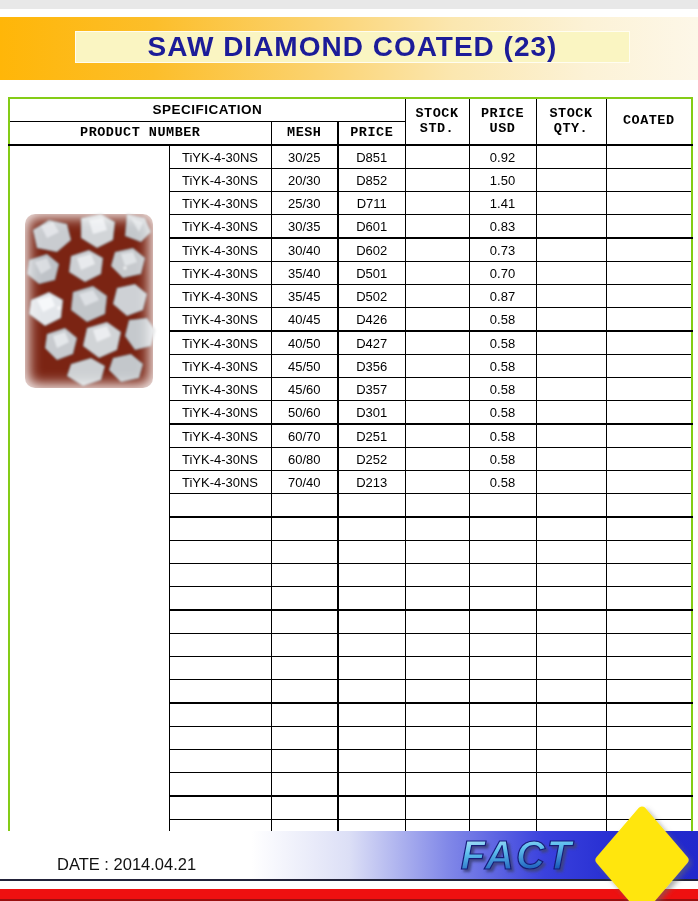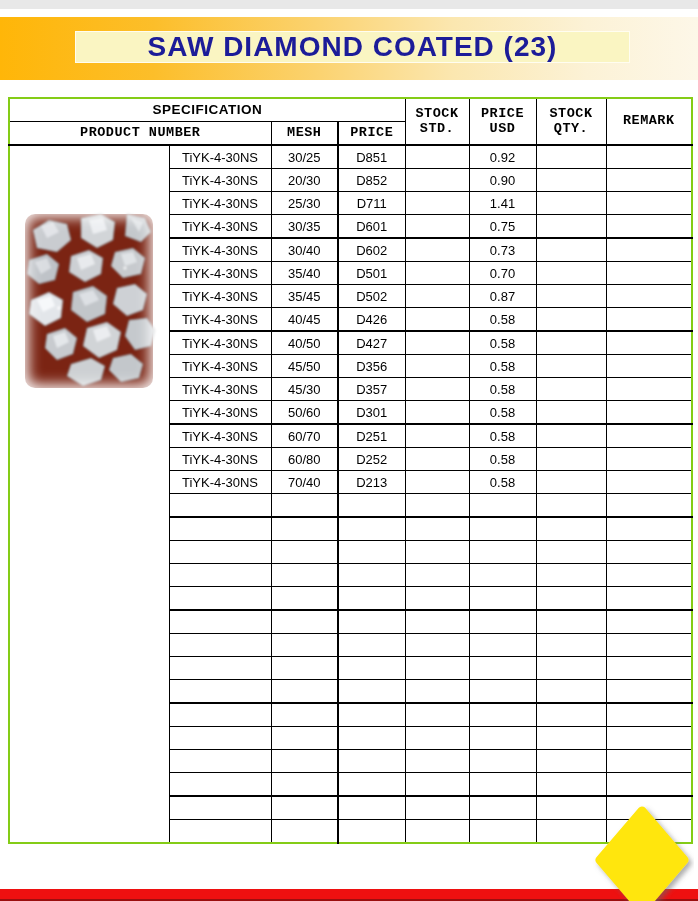--- a/index.html
+++ b/index.html
@@ -88,21 +88,21 @@
           <div>STD.</div>
         </th>
         <th rowspan="2" class="hdr-bottom">
           <div>PRICE</div>
           <div>USD</div>
         </th>
         <th rowspan="2" class="hdr-bottom">
           <div>STOCK</div>
           <div>QTY.</div>
         </th>
-        <th rowspan="2" class="hdr-bottom">REMARK</th>
+        <th rowspan="2" class="hdr-bottom">COATED</th>
       </tr>
       <tr>
         <th colspan="2" class="hdr-bottom">PRODUCT NUMBER</th>
         <th class="hdr-bottom">MESH</th>
         <th class="hdr-bottom col-fepa">PRICE</th>
       </tr>
     </thead>
     <tbody>
       <tr>
         <td class="image-cell" rowspan="30">
@@ -154,39 +154,39 @@
         <td></td>
         <td>0.92</td>
         <td></td>
         <td></td>
       </tr>
       <tr>
         <td>TiYK-4-30NS</td>
         <td>20/30</td>
         <td class="col-fepa">D852</td>
         <td></td>
-        <td>0.90</td>
+        <td>1.50</td>
         <td></td>
         <td></td>
       </tr>
       <tr>
         <td>TiYK-4-30NS</td>
         <td>25/30</td>
         <td class="col-fepa">D711</td>
         <td></td>
         <td>1.41</td>
         <td></td>
         <td></td>
       </tr>
       <tr class="thick">
         <td>TiYK-4-30NS</td>
         <td>30/35</td>
         <td class="col-fepa">D601</td>
         <td></td>
-        <td>0.75</td>
+        <td>0.83</td>
         <td></td>
         <td></td>
       </tr>
       <tr>
         <td>TiYK-4-30NS</td>
         <td>30/40</td>
         <td class="col-fepa">D602</td>
         <td></td>
         <td>0.73</td>
         <td></td>
@@ -232,21 +232,21 @@
         <td>TiYK-4-30NS</td>
         <td>45/50</td>
         <td class="col-fepa">D356</td>
         <td></td>
         <td>0.58</td>
         <td></td>
         <td></td>
       </tr>
       <tr>
         <td>TiYK-4-30NS</td>
-        <td>45/30</td>
+        <td>45/60</td>
         <td class="col-fepa">D357</td>
         <td></td>
         <td>0.58</td>
         <td></td>
         <td></td>
       </tr>
       <tr class="thick">
         <td>TiYK-4-30NS</td>
         <td>50/60</td>
         <td class="col-fepa">D301</td>
@@ -414,20 +414,36 @@
           <td></td>
           <td class="col-fepa"></td>
           <td></td>
           <td></td>
           <td></td>
           <td></td>
         </tr>
     </tbody>
   </table>
 
+  <div class="footer-band">
+    <span class="date-label">DATE : 2014.04.21</span>
+    <svg class="fact-logo" width="170" height="46" viewBox="0 0 170 46">
+      <defs>
+        <linearGradient id="factg" x1="0" y1="0" x2="0.25" y2="1">
+          <stop offset="0" stop-color="#cdeffc"></stop>
+          <stop offset="0.45" stop-color="#5fc0ee"></stop>
+          <stop offset="1" stop-color="#1450b4"></stop>
+        </linearGradient>
+        <filter id="factshadow" x="-20%" y="-20%" width="150%" height="150%">
+          <feDropShadow dx="2.5" dy="2.5" stdDeviation="0.8" flood-color="#3c4280" flood-opacity="0.9"></feDropShadow>
+        </filter>
+      </defs>
+      <text x="85" y="36" text-anchor="middle" font-size="40" font-weight="bold" font-style="italic" letter-spacing="2" fill="url(#factg)" stroke="#141a78" stroke-width="1.2" filter="url(#factshadow)">FACT</text>
+    </svg>
+  </div>
 
   <div class="red-stripe"></div>
 
   <svg class="diamond-shape" width="104" height="110" viewBox="0 0 104 110">
     <defs>
       <filter id="dshadow" x="-25%" y="-25%" width="160%" height="160%">
         <feDropShadow dx="3" dy="3" stdDeviation="2.5" flood-color="#6a6a6a" flood-opacity="0.55"></feDropShadow>
       </filter>
     </defs>
     <polygon points="52,6 94,55 52,104 10,55" fill="#ffe60a" stroke="#ffe60a" stroke-width="9" stroke-linejoin="round" filter="url(#dshadow)"></polygon>

